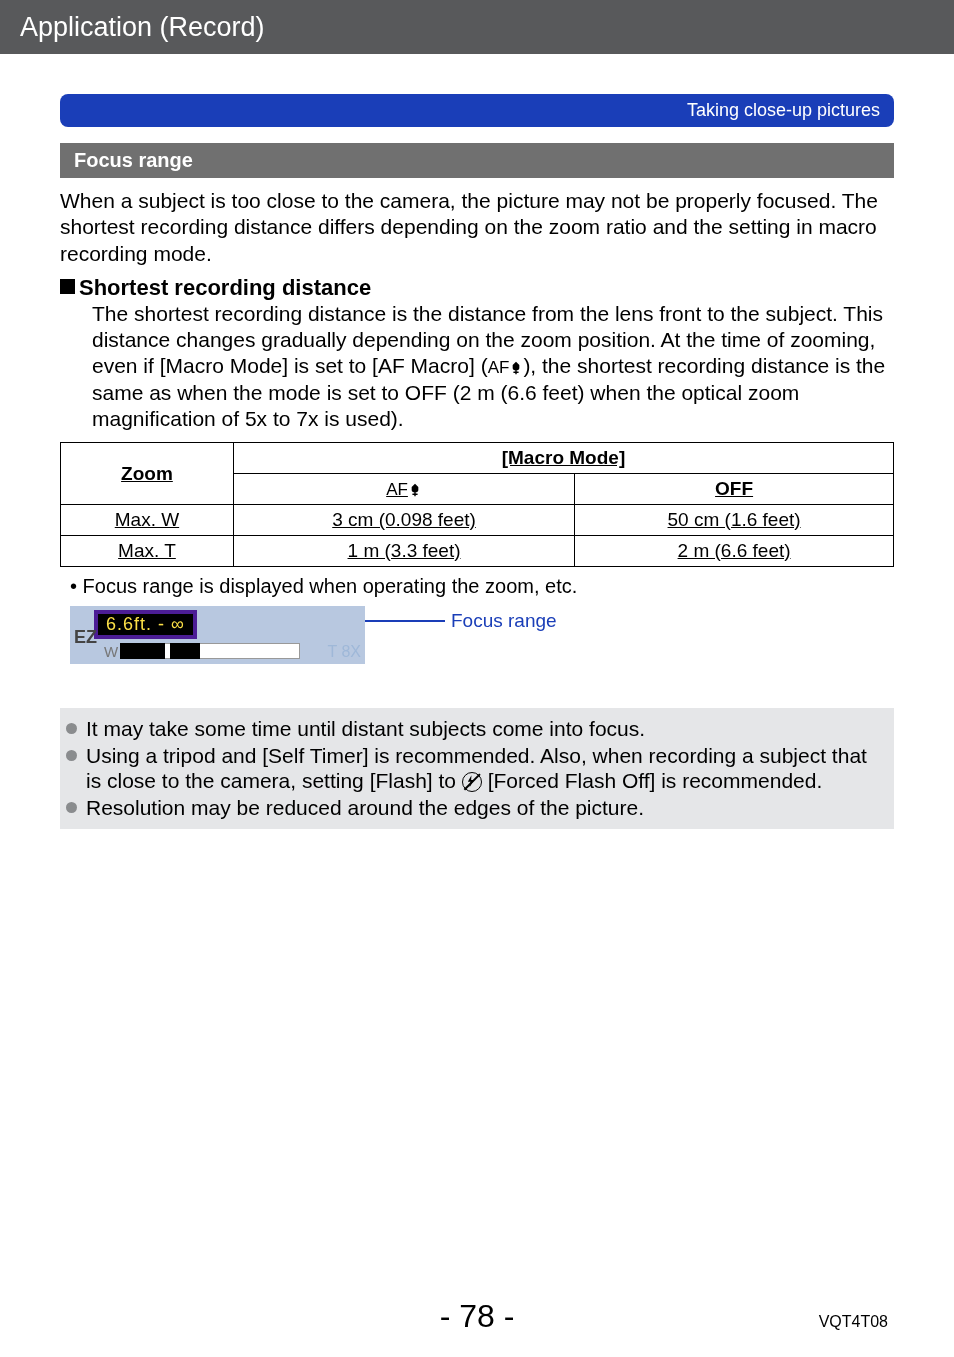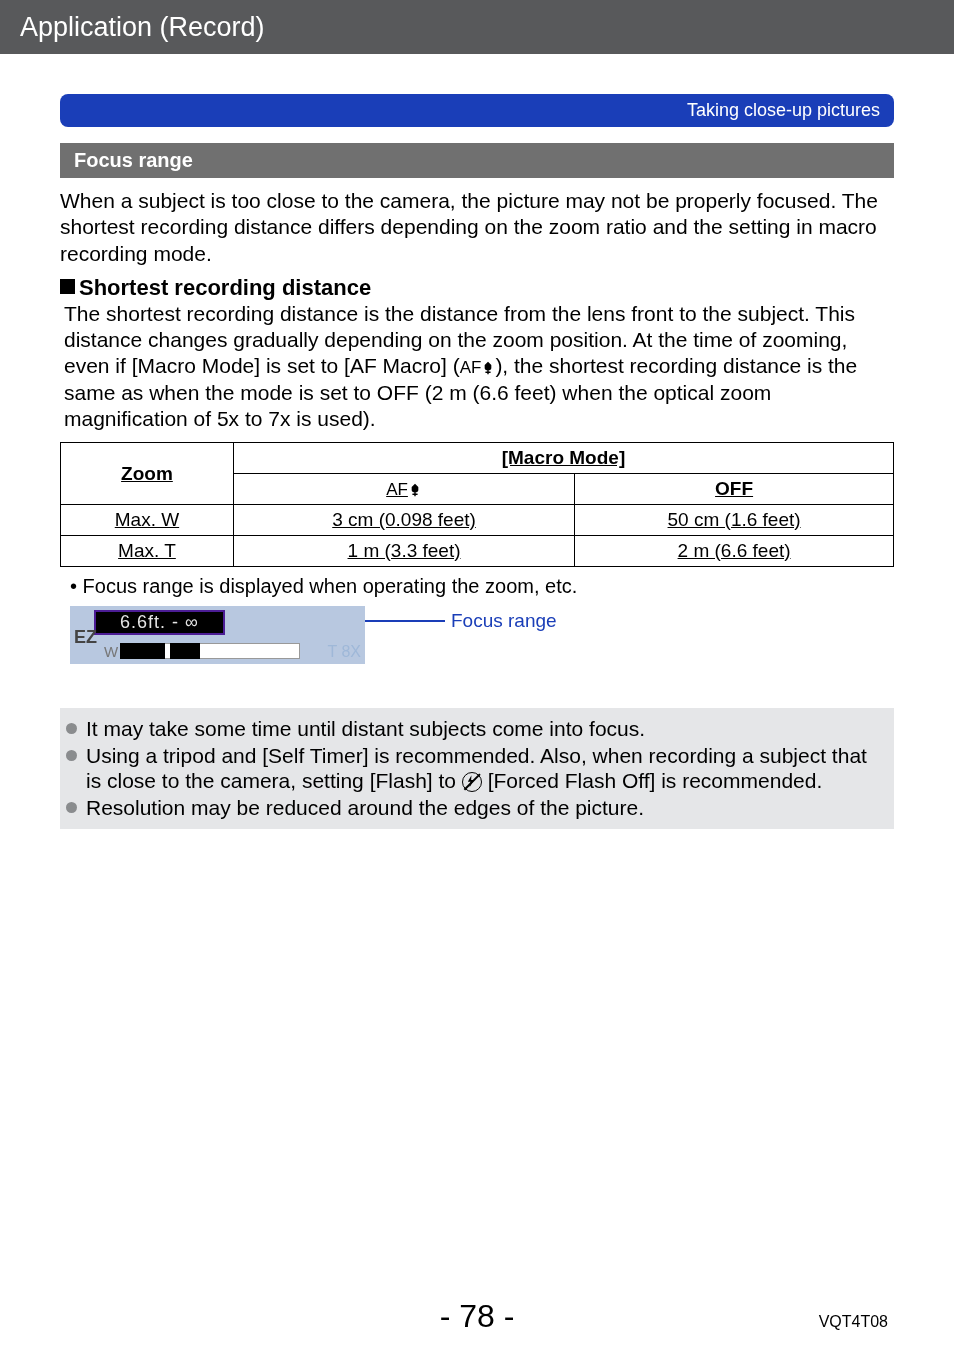--- a/index.html
+++ b/index.html
@@ -55,21 +55,21 @@
   }
   .sub-heading .square {
     display: inline-block;
     width: 15px;
     height: 15px;
     background: #000;
     margin-right: 4px;
     vertical-align: 1px;
   }
   .indented {
-    margin-left: 4px;
+    margin-left: 32px;
     font-size: 21px;
     line-height: 1.25;
   }
   table.zoom-table {
     width: 100%;
     border-collapse: collapse;
     margin-top: 10px;
     font-size: 19px;
     text-decoration: underline;
   }
@@ -96,24 +96,24 @@
   .focus-box {
     width: 295px;
     height: 58px;
     background: #b8c8e0;
     position: relative;
   }
   .focus-box .range-label {
     position: absolute;
     top: 4px; left: 24px;
     background: #000;
-    border: 2px solid #4c1d95;
-    color: #e5e5e5;
+    border: 4px solid #4c1d95;
+    color: #fde047;
     font-size: 18px;
-    padding: 0 24px;
+    padding: 0 8px;
     letter-spacing: 1px;
   }
   .focus-box .ez {
     position: absolute;
     left: 4px; bottom: 16px;
     color: #444;
     font-size: 18px;
     font-weight: bold;
   }
   .focus-box .w {

